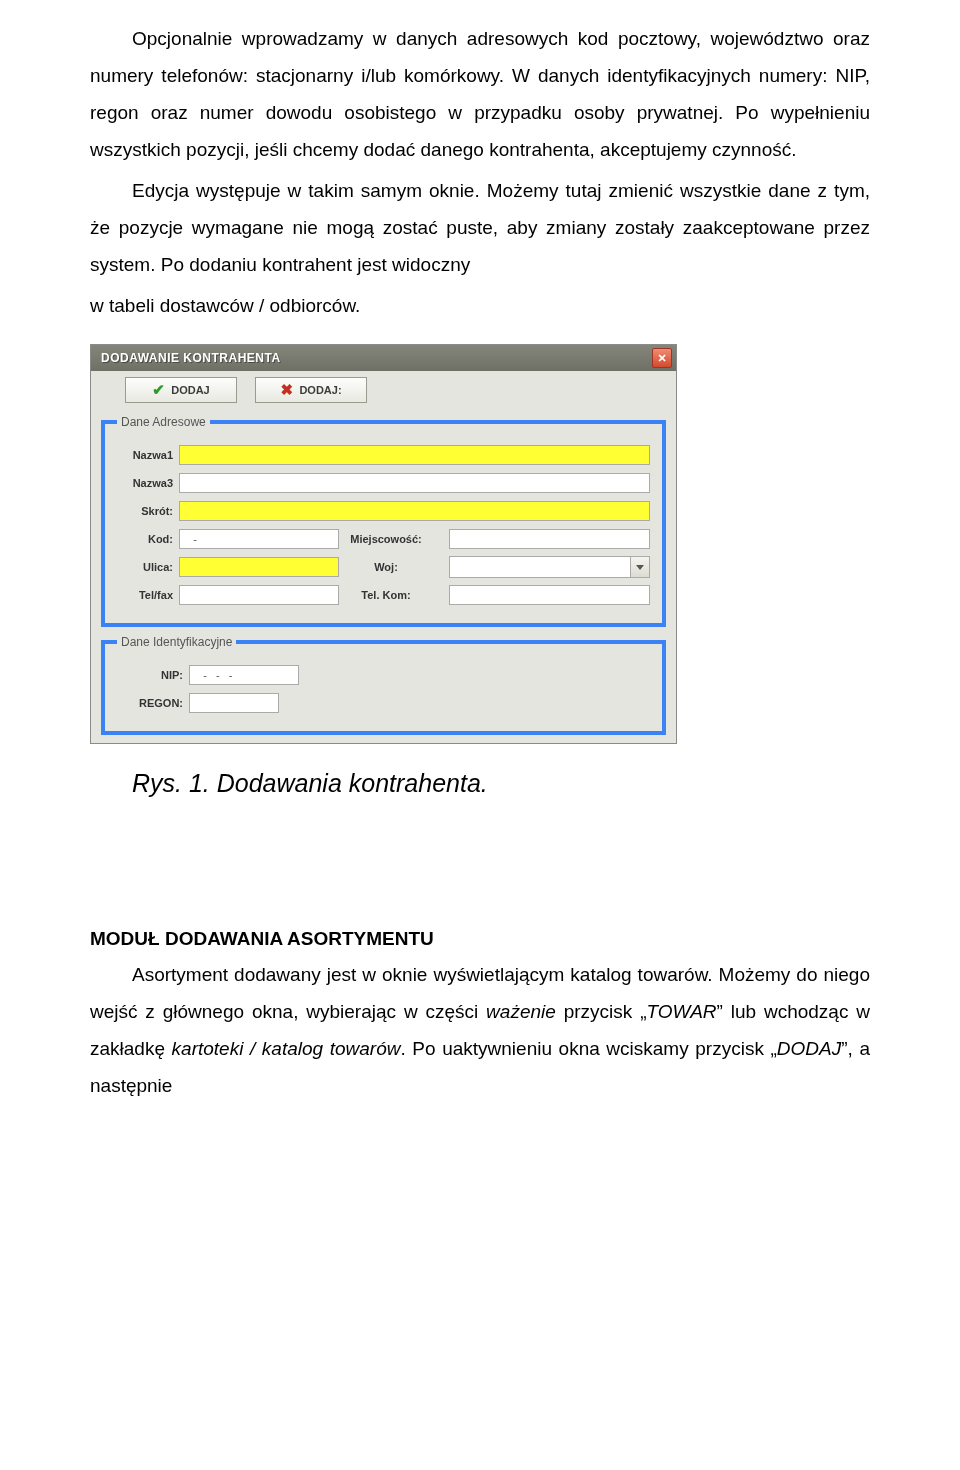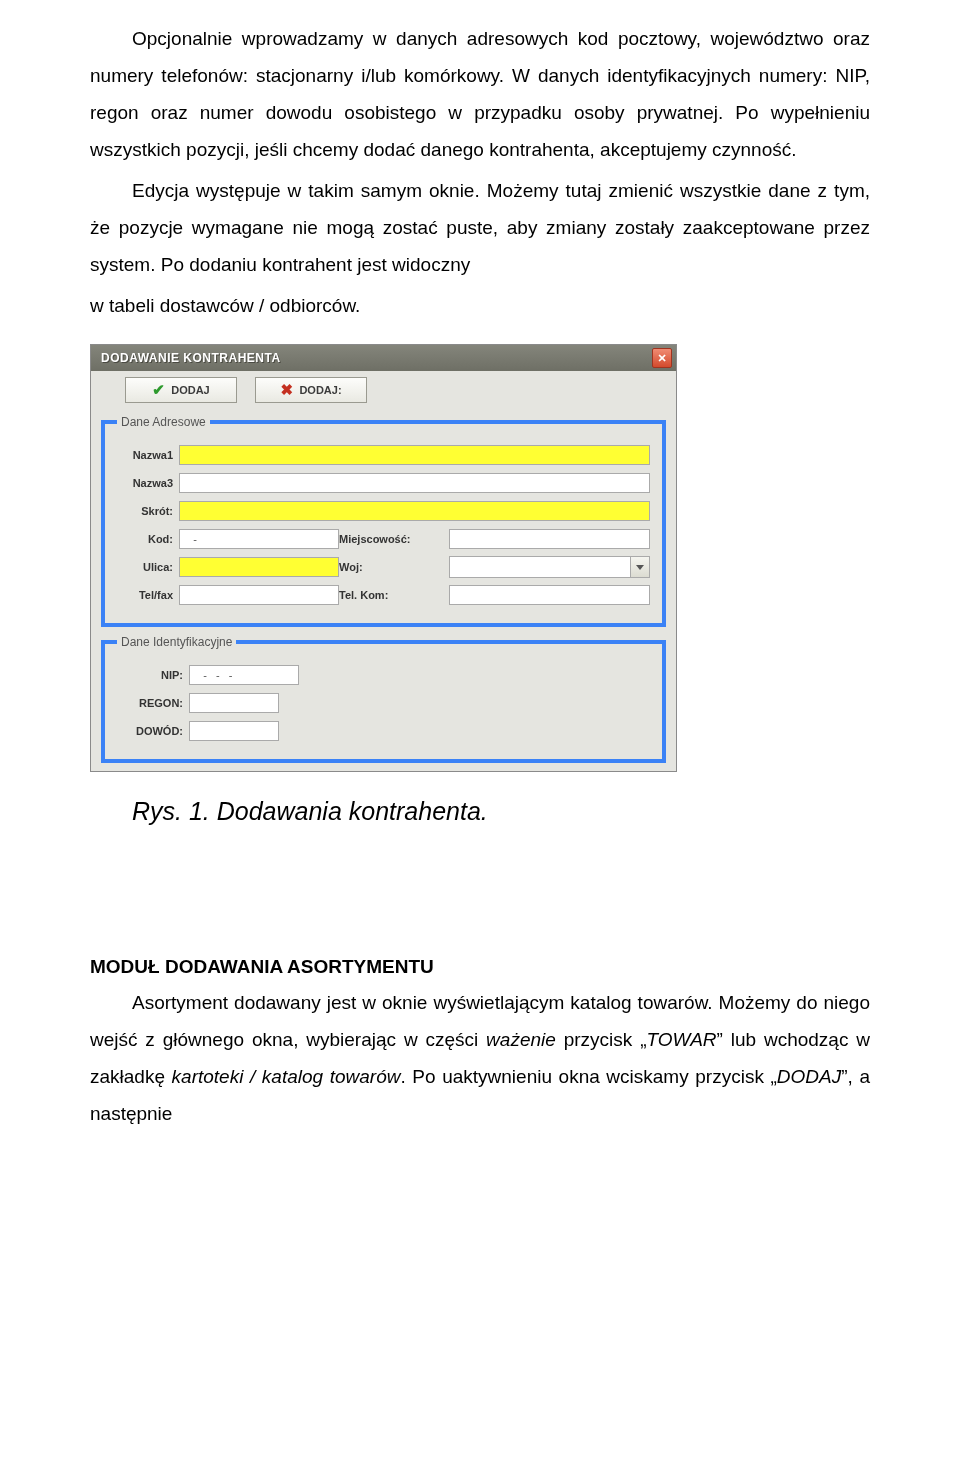--- a/index.html
+++ b/index.html
@@ -126,21 +126,21 @@
     text-align: right;
     font-size: 11px;
     font-weight: bold;
     color: #333;
     padding-right: 6px;
     box-sizing: border-box;
   }
   .flabel.wide { width: 72px; }
   .mid-label {
     width: 110px;
-    text-align: left;
+    text-align: center;
     font-size: 11px;
     font-weight: bold;
     color: #333;
     padding-right: 16px;
     box-sizing: border-box;
   }
   .finput {
     height: 20px;
     border: 1px solid #aaa;
     background: #fff;
@@ -265,24 +265,20 @@
         <legend>Dane Identyfikacyjne</legend>
 
         <div class="frow">
           <div class="flabel wide">NIP:</div>
           <input class="finput" style="width: 110px;" type="text" value="   -   -   -">
         </div>
         <div class="frow">
           <div class="flabel wide">REGON:</div>
           <input class="finput" style="width: 90px;" type="text">
         </div>
-        <div class="frow">
-          <div class="flabel wide">DOWÓD:</div>
-          <input class="finput" style="width: 90px;" type="text">
-        </div>
       </fieldset>
 
     </div>
   </div>
 
   <div class="caption">Rys. 1. Dodawania kontrahenta.</div>
 
   <div class="heading">MODUŁ DODAWANIA ASORTYMENTU</div>
 
   <p class="body-text indent">

